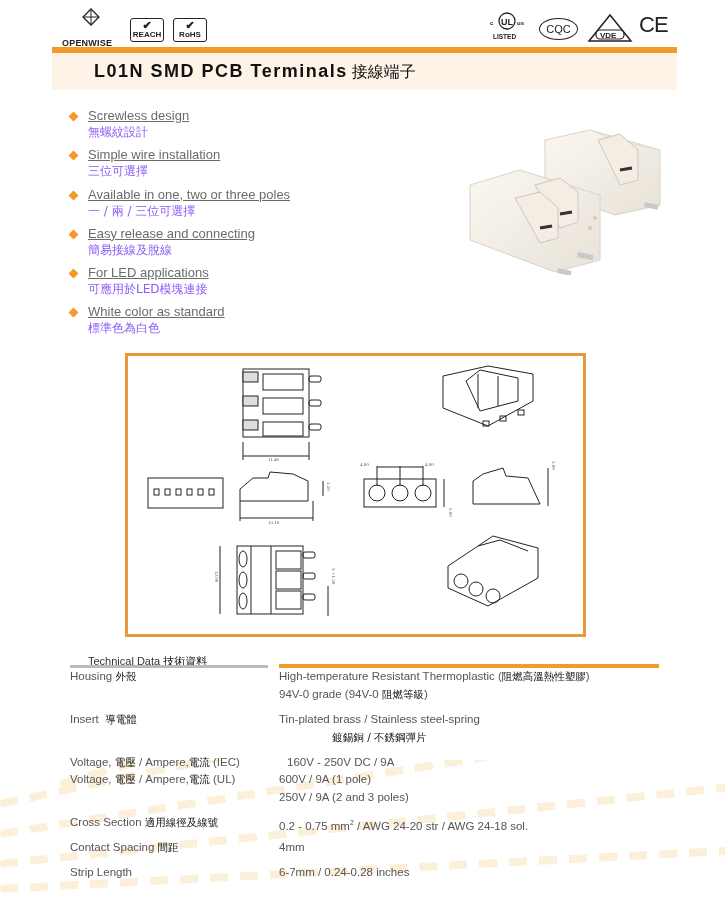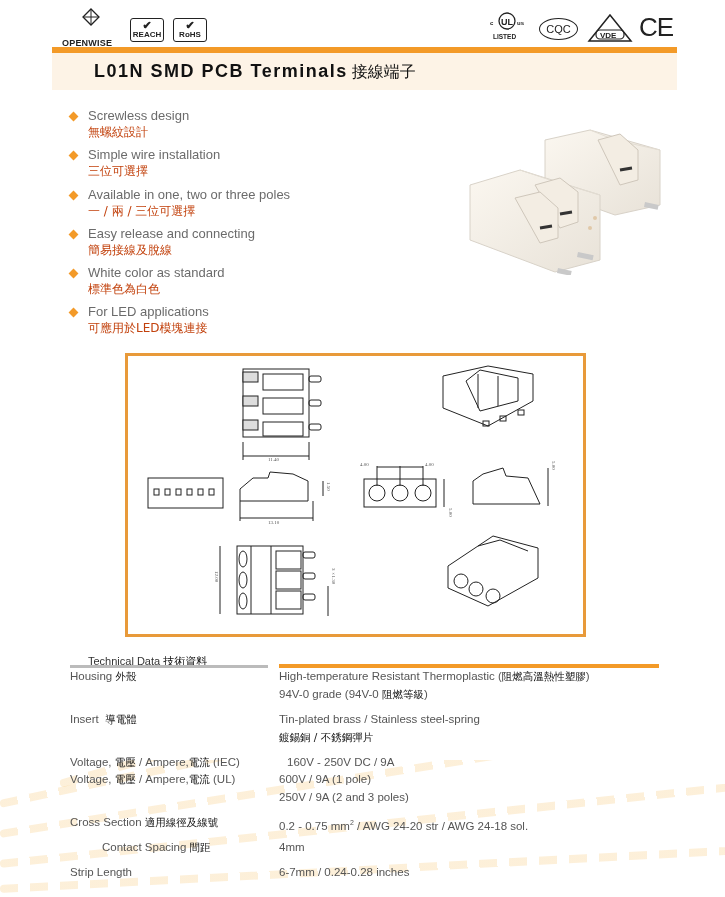--- a/index.html
+++ b/index.html
@@ -14,35 +14,35 @@
   .badge .ck{display:block;font-size:11px;line-height:12px;}
   .cert{position:absolute;color:#222;font-weight:bold;}
   .orange-rule{position:absolute;left:52px;top:47px;width:625px;height:6px;background:#f39a28;}
   .title-band{position:absolute;left:52px;top:53px;width:625px;height:37px;background:#fdf3e6;}
   .title{position:absolute;left:70px;top:61px;font-size:18px;letter-spacing:1.5px;color:#111;font-weight:bold;white-space:nowrap;margin-left:24px;}
   .title .zh{font-weight:normal;letter-spacing:0;font-family:"DejaVu Sans",sans-serif;font-size:16px;margin-left:4px;}
   
   .features{position:absolute;left:68px;top:108px;}
   .feat{position:relative;height:39.3px;padding-left:20px;}
   .feat .dia{position:absolute;left:2px;top:5px;width:7px;height:7px;background:#f39a28;transform:rotate(45deg);}
-  .feat .en{font-size:13px;color:#6b6b6b;line-height:16px;display:block;white-space:nowrap;}
-  .feat .zh{font-size:12px;color:#c2410c;line-height:16px;display:block;font-family:"DejaVu Sans",sans-serif;white-space:nowrap;}
+  .feat .en{font-size:13px;color:#6b6b6b;line-height:16px;display:block;white-space:nowrap;text-decoration:underline;}
+  .feat .zh{font-size:12px;color:#8b5cf6;line-height:16px;display:block;font-family:"DejaVu Sans",sans-serif;white-space:nowrap;}
   
   .photo{position:absolute;left:460px;top:110px;width:215px;height:165px;}
   
   .drawbox{position:absolute;left:125px;top:353px;width:455px;height:278px;border:3px solid #e89a3a;background:#fff;}
   .drawbox svg{position:absolute;left:0;top:0;}
   .dim{font-family:"Liberation Serif",serif;font-size:5px;fill:#333;}
   
   .tech-head{position:absolute;left:88px;top:654px;font-size:11px;color:#333;white-space:nowrap;}
   .tech-head .zh{font-family:"DejaVu Sans",sans-serif;color:#111;}
   .gray-rule{position:absolute;left:70px;top:665px;width:198px;height:3px;background:#bbb;}
   .or-rule{position:absolute;left:279px;top:664px;width:380px;height:4px;background:#f39a28;}
   .row{position:absolute;left:70px;font-size:11.5px;line-height:17.5px;color:#555;white-space:nowrap;}
-  .row .zh,.val .zh{font-family:"DejaVu Sans",sans-serif;color:#111;font-size:10.5px;}
+  .row .zh,.val .zh{font-family:"DejaVu Sans",sans-serif;color:#111;font-size:10.5px;text-align:center;}
   .val{position:absolute;left:279px;font-size:11.5px;line-height:17.5px;color:#555;white-space:nowrap;}
   sup{font-size:7px;}
 </style>
 </head>
 <body>
 
 <div class="bg-waves">
   <span style="left:0;top:40px;width:900px;transform:rotate(-12deg);"></span>
   <span style="left:0;top:70px;width:900px;transform:rotate(-9deg);"></span>
   <span style="left:0;top:100px;width:900px;transform:rotate(-6deg);"></span>
@@ -80,21 +80,21 @@
 <div class="cert" style="left:539px;top:18px;width:37px;height:20px;border:1.5px solid #222;border-radius:50%;text-align:center;font-size:11px;line-height:20px;font-weight:normal;">CQC</div>
 
 <div class="cert" style="left:587px;top:13px;width:46px;height:30px;">
   <svg width="46" height="30" viewBox="0 0 46 30">
     <path d="M23 2 L44 28 L2 28 Z" fill="none" stroke="#222" stroke-width="1.5"></path>
     <rect x="9" y="17" width="28" height="9" rx="4" fill="none" stroke="#222" stroke-width="1.2"></rect>
   </svg>
   <span style="position:absolute;left:13px;top:18px;font-size:8px;">VDE</span>
 </div>
 
-<div class="cert" style="left:639px;top:12px;font-size:26px;font-weight:normal;letter-spacing:-1px;">CE</div>
+<div class="cert" style="left:639px;top:12px;font-size:22px;font-weight:normal;letter-spacing:-1px;">CE</div>
 
 <div class="orange-rule"></div>
 <div class="title-band"></div>
 <div class="title">
   <span>L01N SMD PCB Terminals</span><span class="zh">接線端子</span>
 </div>
 
 <div class="features">
   <div class="feat">
       <span class="dia"></span>
@@ -111,27 +111,27 @@
       <span class="en">Available in one, two or three poles</span>
       <span class="zh">一 / 兩 / 三位可選擇</span>
     </div>
   <div class="feat">
       <span class="dia"></span>
       <span class="en">Easy release and connecting</span>
       <span class="zh">簡易接線及脫線</span>
     </div>
   <div class="feat">
       <span class="dia"></span>
+      <span class="en">For LED applications</span>
+      <span class="zh">可應用於LED模塊連接</span>
+    </div>
+  <div class="feat">
+      <span class="dia"></span>
       <span class="en">White color as standard</span>
       <span class="zh">標準色為白色</span>
-    </div>
-  <div class="feat">
-      <span class="dia"></span>
-      <span class="en">For LED applications</span>
-      <span class="zh">可應用於LED模塊連接</span>
     </div>
 </div>
 
 <svg class="photo" viewBox="0 0 215 165">
   <defs>
     <linearGradient id="wg" x1="0" y1="0" x2="1" y2="1">
       <stop offset="0" stop-color="#fbf7f0"></stop>
         <stop offset="1" stop-color="#e8e2d8"></stop>
     </linearGradient>
   </defs>
@@ -264,17 +264,17 @@
 
 <div class="row" style="top:771px;"><span>Voltage, </span><span class="zh">電壓</span><span> / Ampere,</span><span class="zh">電流</span><span> (UL)</span></div>
 <div class="val" style="top:771px;">
   <div>600V / 9A (1 pole)</div>
   <div>250V / 9A (2 and 3 poles)</div>
 </div>
 
 <div class="row" style="top:814px;"><span>Cross Section</span> <span class="zh">適用線徑及線號</span></div>
 <div class="val" style="top:814px;"><span>0.2 - 0.75 mm</span><sup>2</sup><span> / AWG 24-20 str / AWG 24-18 sol.</span></div>
 
-<div class="row" style="top:839px;margin-left:32px;"><span>Contact Spacing</span> <span class="zh">間距</span></div>
+<div class="row" style="top:839px;"><span>Contact Spacing</span> <span class="zh">間距</span></div>
 <div class="val" style="top:839px;">4mm</div>
 
 <div class="row" style="top:864px;">Strip Length</div>
 <div class="val" style="top:864px;">6-7mm / 0.24-0.28 inches</div>
 
 </body></html>

